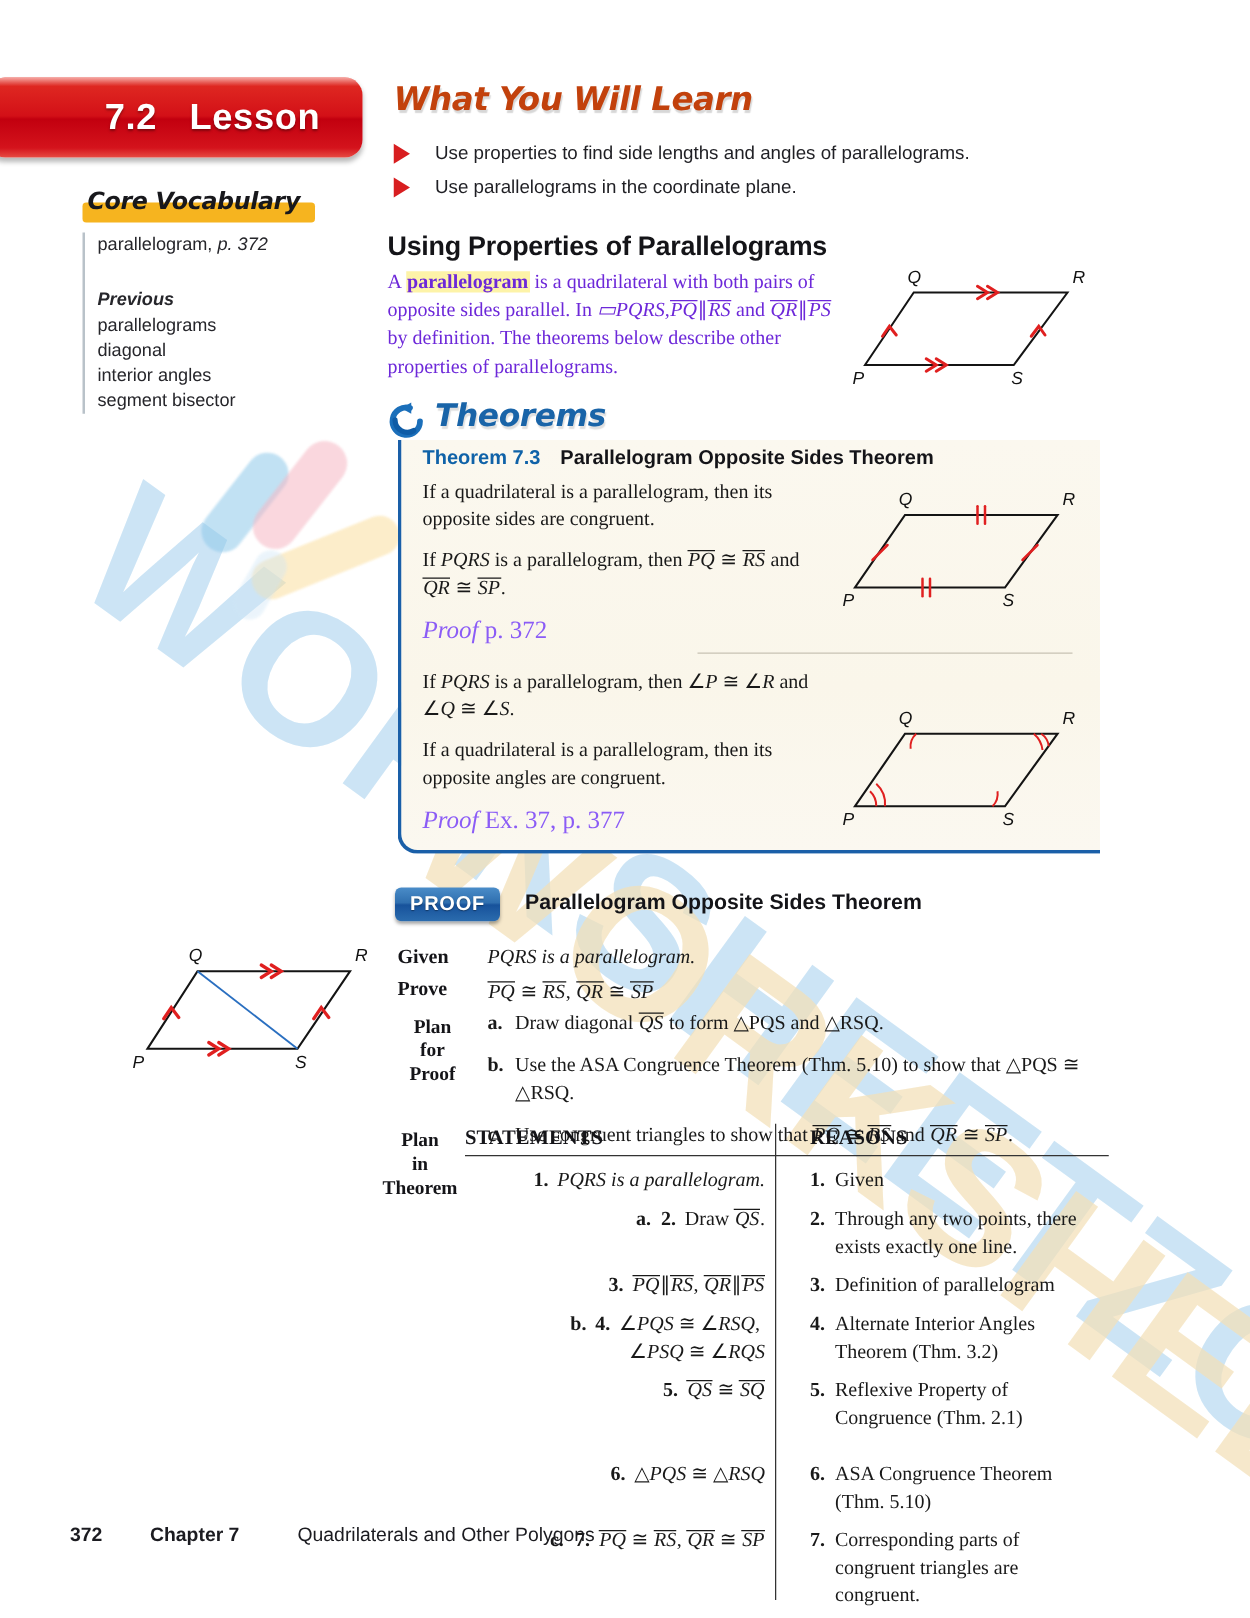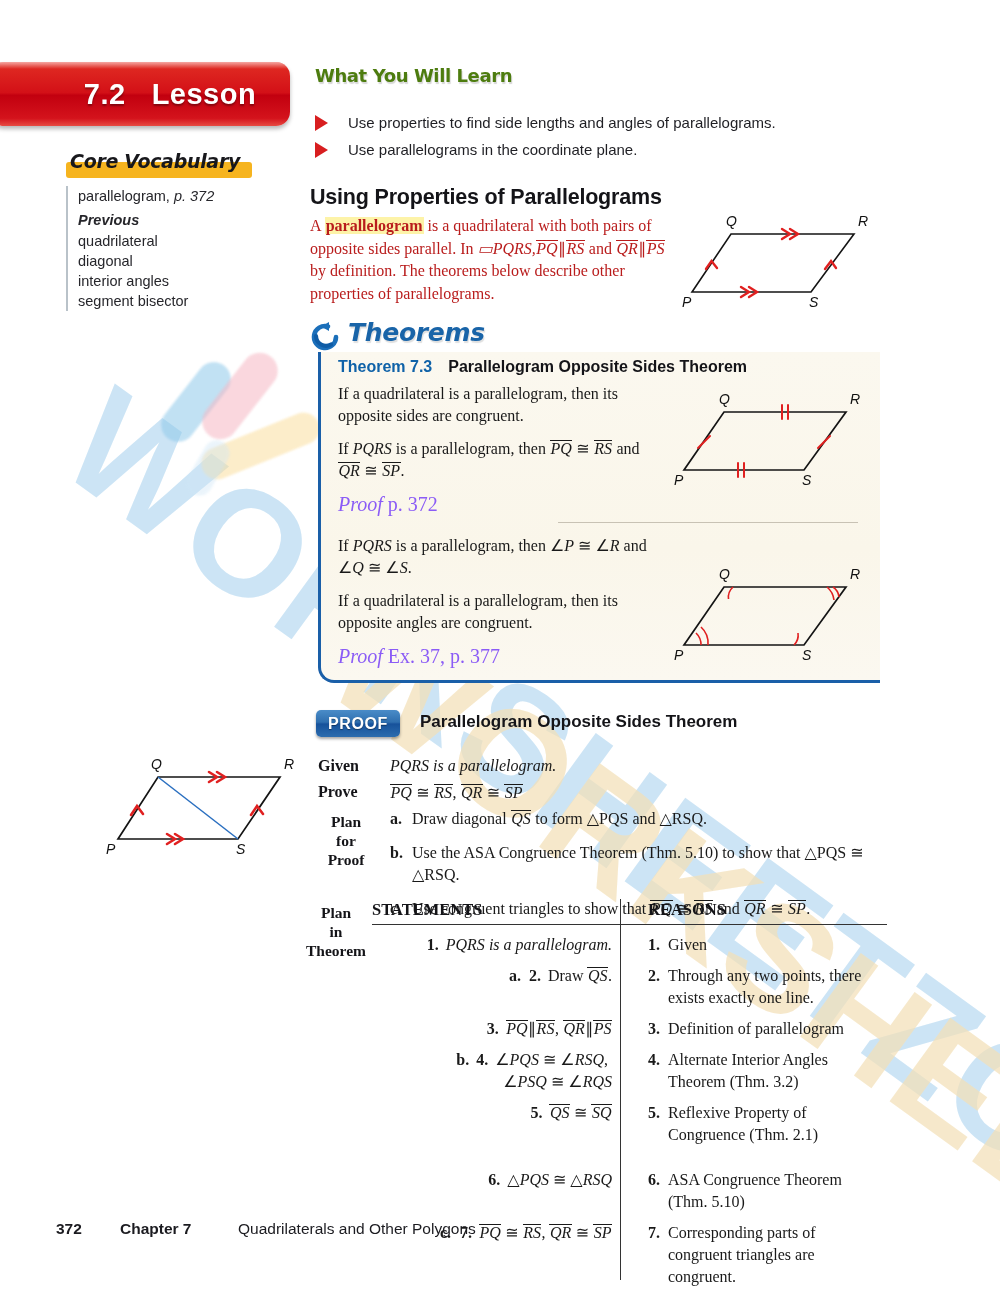--- a/index.html
+++ b/index.html
@@ -122,32 +122,32 @@
     letter-spacing: -.3px;
   }
   .vocab-body {
     margin-top: 12px;
     padding-left: 10px;
     border-left: 2px solid #b9c2c9;
     font-size: 14.5px;
     line-height: 20px;
     color: #26262b;
   }
-  .vocab-body .vterm { display: block; margin-bottom: 4px; }
+  .vocab-body .vterm { display: block; margin-bottom: 24px; }
   .vocab-body .vterm em { font-style: italic; }
   .vocab-body .vprev { display:block; font-weight: 700; font-style: italic; margin-bottom: 1px; }
   .vocab-body .vitem { display:block; }
 
   
   .wywl {
     position: absolute; left: 315px; top: 65px;
     font-family: "DejaVu Sans", sans-serif;
-    font-weight: 700; 
-    font-size: 18px;
-    color: #4d7c0f;
+    font-weight: 700; font-style: italic;
+    font-size: 26px;
+    color: #c2410c;
     letter-spacing: -.4px;
     text-shadow: 1px 2px 1px rgba(0,0,0,.16);
   }
   .objectives { position: absolute; left: 315px; top: 112px; width: 580px; }
   .obj-row { display: flex; align-items: flex-start; margin-bottom: 6px; }
   .tri {
     width: 0; height: 0;
     border-top: 8px solid transparent;
     border-bottom: 8px solid transparent;
     border-left: 13px solid #d81e20;
@@ -157,21 +157,21 @@
   .obj-text { font-size: 15px; line-height: 21px; color: #1f1f24; }
 
   .sec-head {
     position: absolute; left: 310px; top: 185px;
     font-size: 21.5px; font-weight: 700; color: #141418;
     letter-spacing: -.2px;
   }
   .intro-para {
     position: absolute; left: 310px; top: 215px; width: 360px;
     font-family: "Liberation Serif", serif;
-    font-size: 16px; line-height: 22.5px; color: #b91c1c;
+    font-size: 16px; line-height: 22.5px; color: #6d28d9;
   }
   .hl-term {
     background: #fdf3a8;
     font-weight: 700;
     padding: 0 1px;
   }
   .it { font-style: italic; }
   .seg { display: inline-block; border-top: 1.3px solid currentColor; line-height: 1.05; font-style: italic; padding: 0 .5px; }
 
   
@@ -332,21 +332,21 @@
     </div>
 
     <div class="vocab">
       <div class="vocab-title-wrap">
         <span class="vocab-title-hl"></span>
         <span class="vocab-title">Core Vocabulary</span>
       </div>
       <div class="vocab-body">
         <span class="vterm"><span>parallelogram,</span> <em>p. 372</em></span>
         <span class="vprev">Previous</span>
-        <span class="vitem">quadrilateral</span>
+        <span class="vitem">parallelograms</span>
         <span class="vitem">diagonal</span>
         <span class="vitem">interior angles</span>
         <span class="vitem">segment bisector</span>
       </div>
     </div>
 
     <div class="wywl">What You Will Learn</div>
     <div class="objectives">
       <div class="obj-row">
         <span class="tri"></span>

